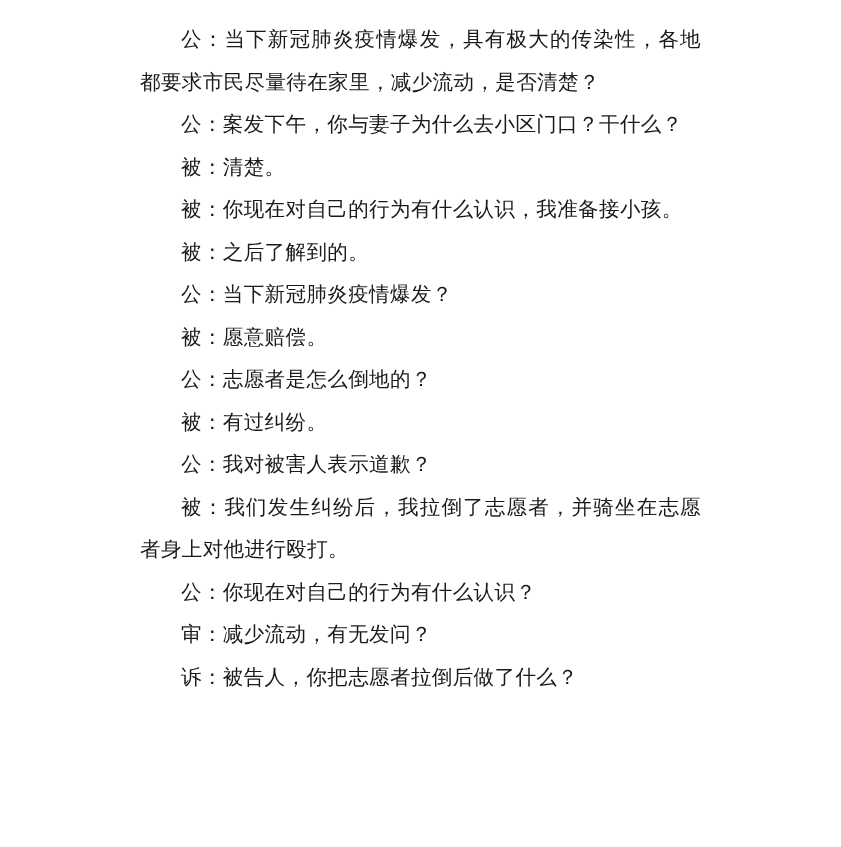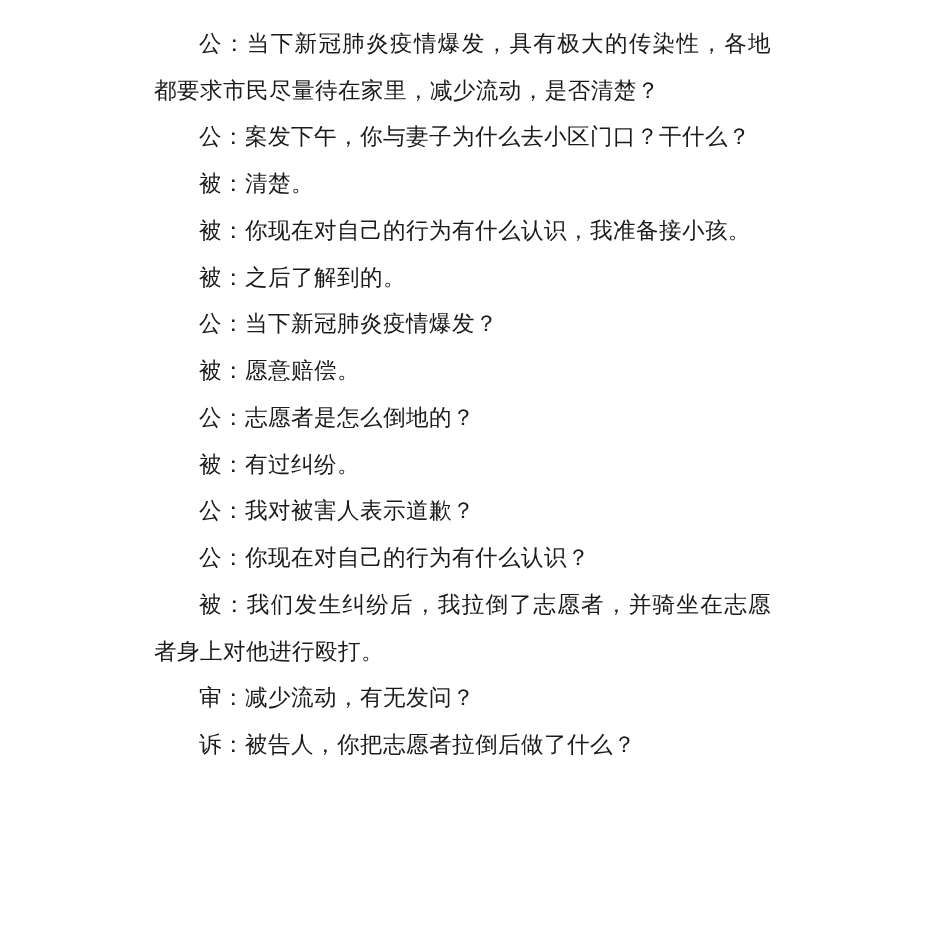--- a/index.html
+++ b/index.html
@@ -42,19 +42,19 @@
     <p class="para">公：当下新冠肺炎疫情爆发，具有极大的传染性，各地都要求市民尽量待在家里，减少流动，是否清楚？</p>
     <p class="para">公：案发下午，你与妻子为什么去小区门口？干什么？</p>
     <p class="para">被：清楚。</p>
     <p class="para">被：你现在对自己的行为有什么认识，我准备接小孩。</p>
     <p class="para">被：之后了解到的。</p>
     <p class="para">公：当下新冠肺炎疫情爆发？</p>
     <p class="para">被：愿意赔偿。</p>
     <p class="para">公：志愿者是怎么倒地的？</p>
     <p class="para">被：有过纠纷。</p>
     <p class="para">公：我对被害人表示道歉？</p>
+    <p class="para">被：我们发生纠纷后，我拉倒了志愿者，并骑坐在志愿者身上对他进行殴打。</p>
     <p class="para">公：你现在对自己的行为有什么认识？</p>
-    <p class="para">被：我们发生纠纷后，我拉倒了志愿者，并骑坐在志愿者身上对他进行殴打。</p>
     <p class="para">审：减少流动，有无发问？</p>
     <p class="para">诉：被告人，你把志愿者拉倒后做了什么？</p>
 
   </div>
 </div>
 
 </body></html>

